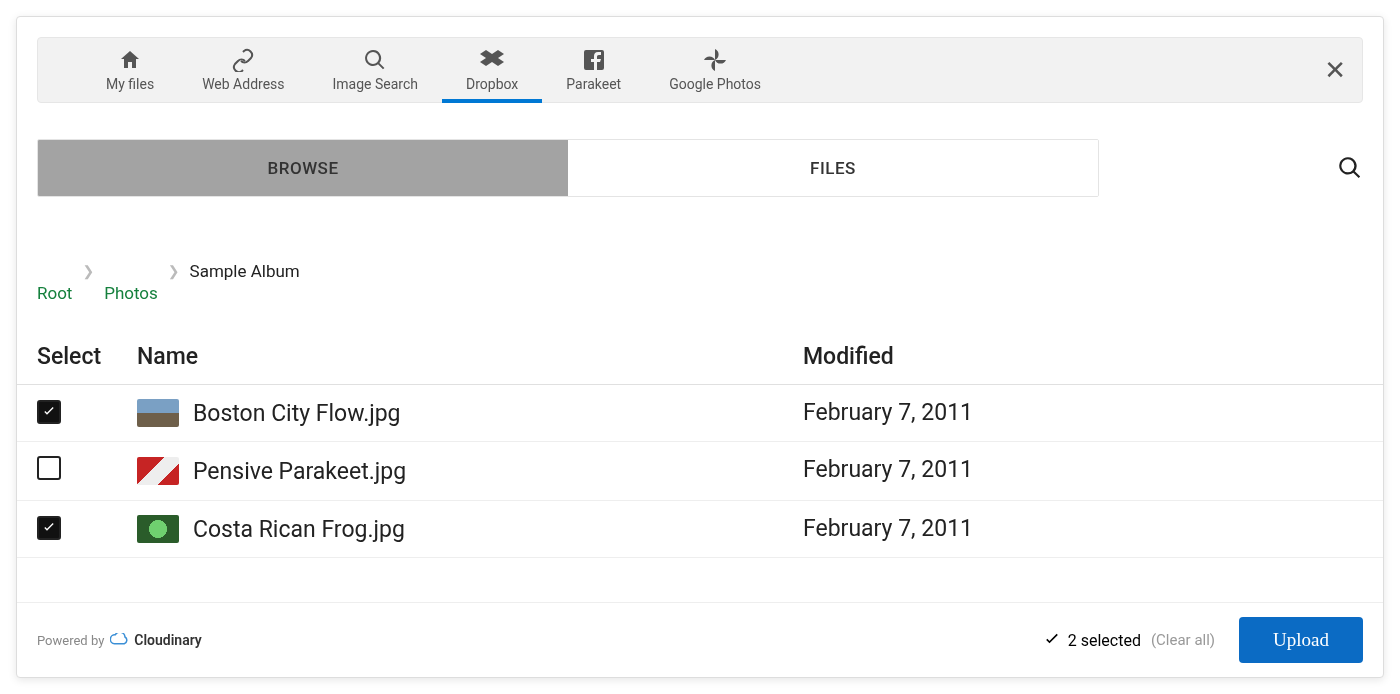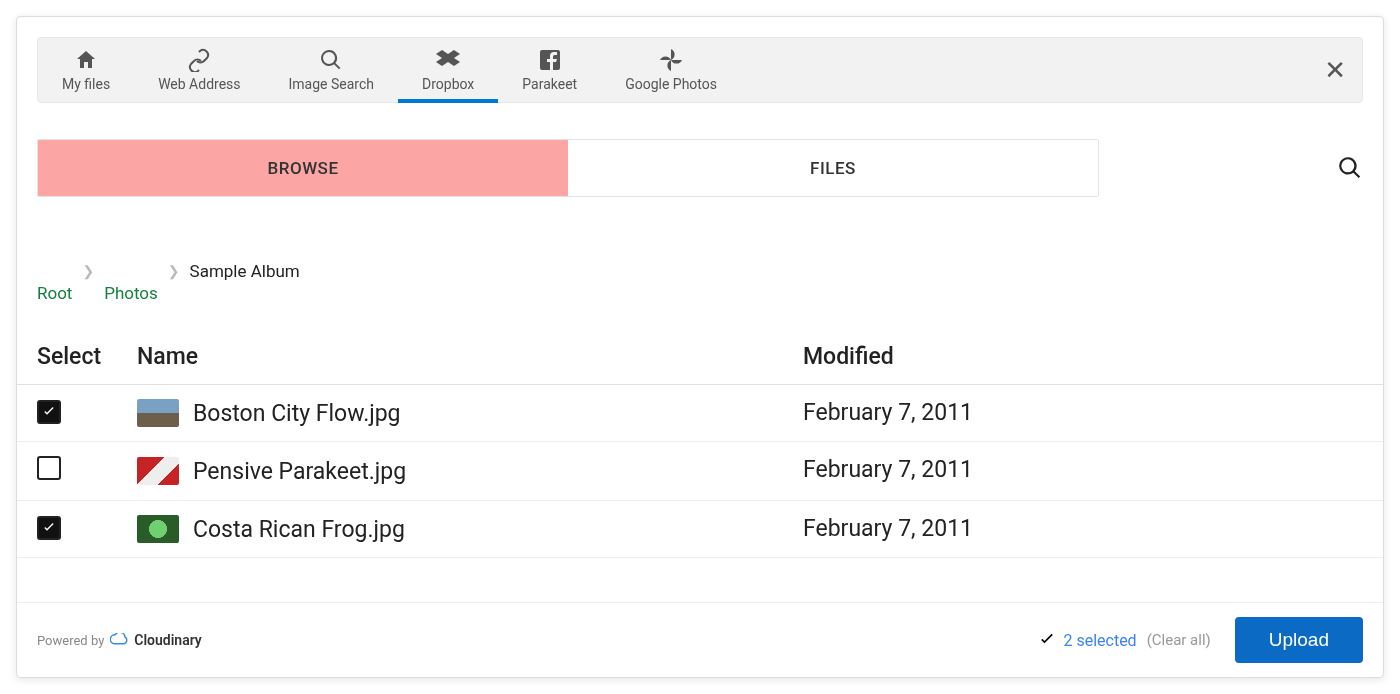--- a/index.html
+++ b/index.html
@@ -20,20 +20,21 @@
   overflow: hidden;
 }
 .source-tabs {
   display: flex;
   align-items: center;
   background: #f2f2f2;
   border: 1px solid #e6e6e6;
   border-radius: 4px;
   margin: 20px 20px 0 20px;
   position: relative;
+  padding-left: 44px;
 }
 .source-tab {
   display: flex;
   flex-direction: column;
   align-items: center;
   padding: 10px 24px 10px;
   cursor: pointer;
   color: #555;
   position: relative;
 }
@@ -71,21 +72,21 @@
   width: 530px;
   text-align: center;
   padding: 18px 0;
   font-size: 17px;
   font-weight: 500;
   letter-spacing: 0.5px;
   cursor: pointer;
   color: #333;
   background: #fff;
 }
-.subtab.inactive { background: #fca5a5; }
+.subtab.inactive { background: #a3a3a3; }
 .subnav .spacer { flex: 1; }
 .nav-icon { width: 26px; height: 26px; fill: #222; cursor: pointer; }
 .signout {
   display: flex;
   align-items: center;
   gap: 8px;
   cursor: pointer;
   font-size: 17px;
   color: #222;
   margin-left: 12px;
@@ -134,31 +135,32 @@
 .footer {
   display: flex;
   align-items: center;
   padding: 14px 20px;
   border-top: 1px solid #eee;
   gap: 10px;
 }
 .powered { font-size: 13px; color: #888; display: flex; align-items: center; gap: 6px; }
 .powered .logo { color: #333; font-weight: 600; font-size: 14px; }
 .footer .spacer { flex: 1; }
-.selected-count { display: flex; align-items: center; gap: 6px; font-size: 16px; color: #3b82f6; }
+.selected-count { display: flex; align-items: center; gap: 6px; font-size: 16px; color: #000000; }
 .clear-all { color: #999; font-size: 15px; cursor: pointer; }
 .upload-btn {
   background: #0b6bc4;
   color: #fff;
   border: none;
   border-radius: 4px;
   padding: 12px 34px;
   font-size: 19px;
   cursor: pointer;
   margin-left: 14px;
+  font-family: Liberation Serif, serif;
 }
 </style>
 </head>
 <body>
 
 <div class="widget">
 
   <div class="source-tabs">
     <div class="source-tab">
       <svg class="icon" viewBox="0 0 24 24">

